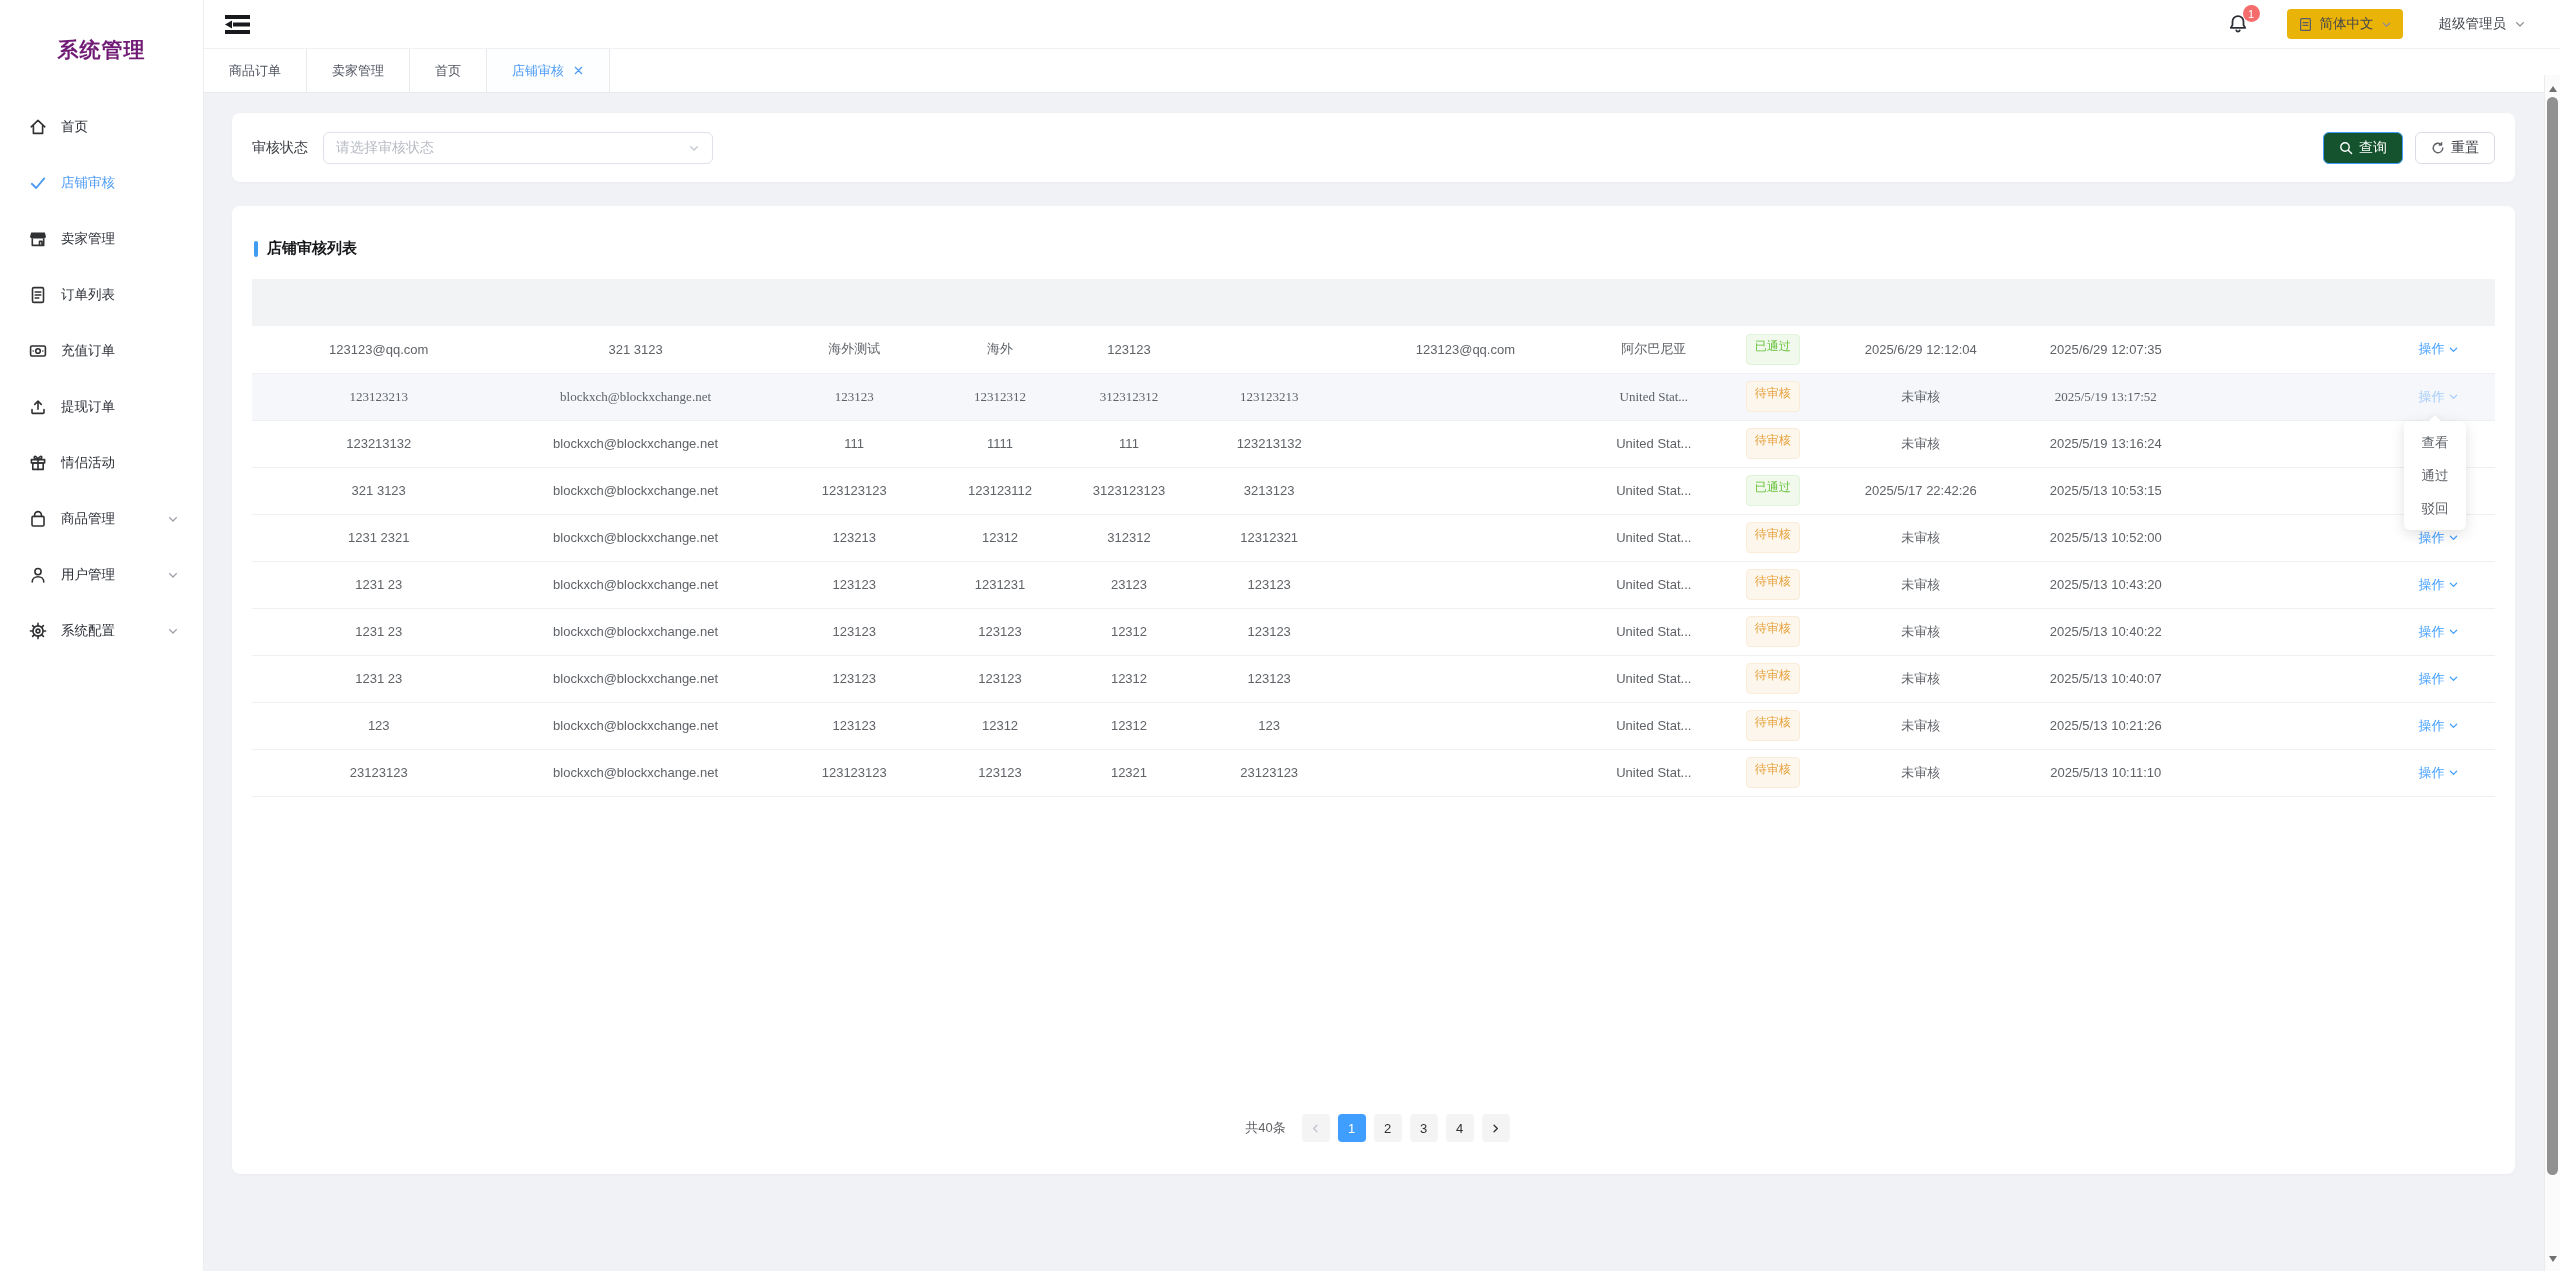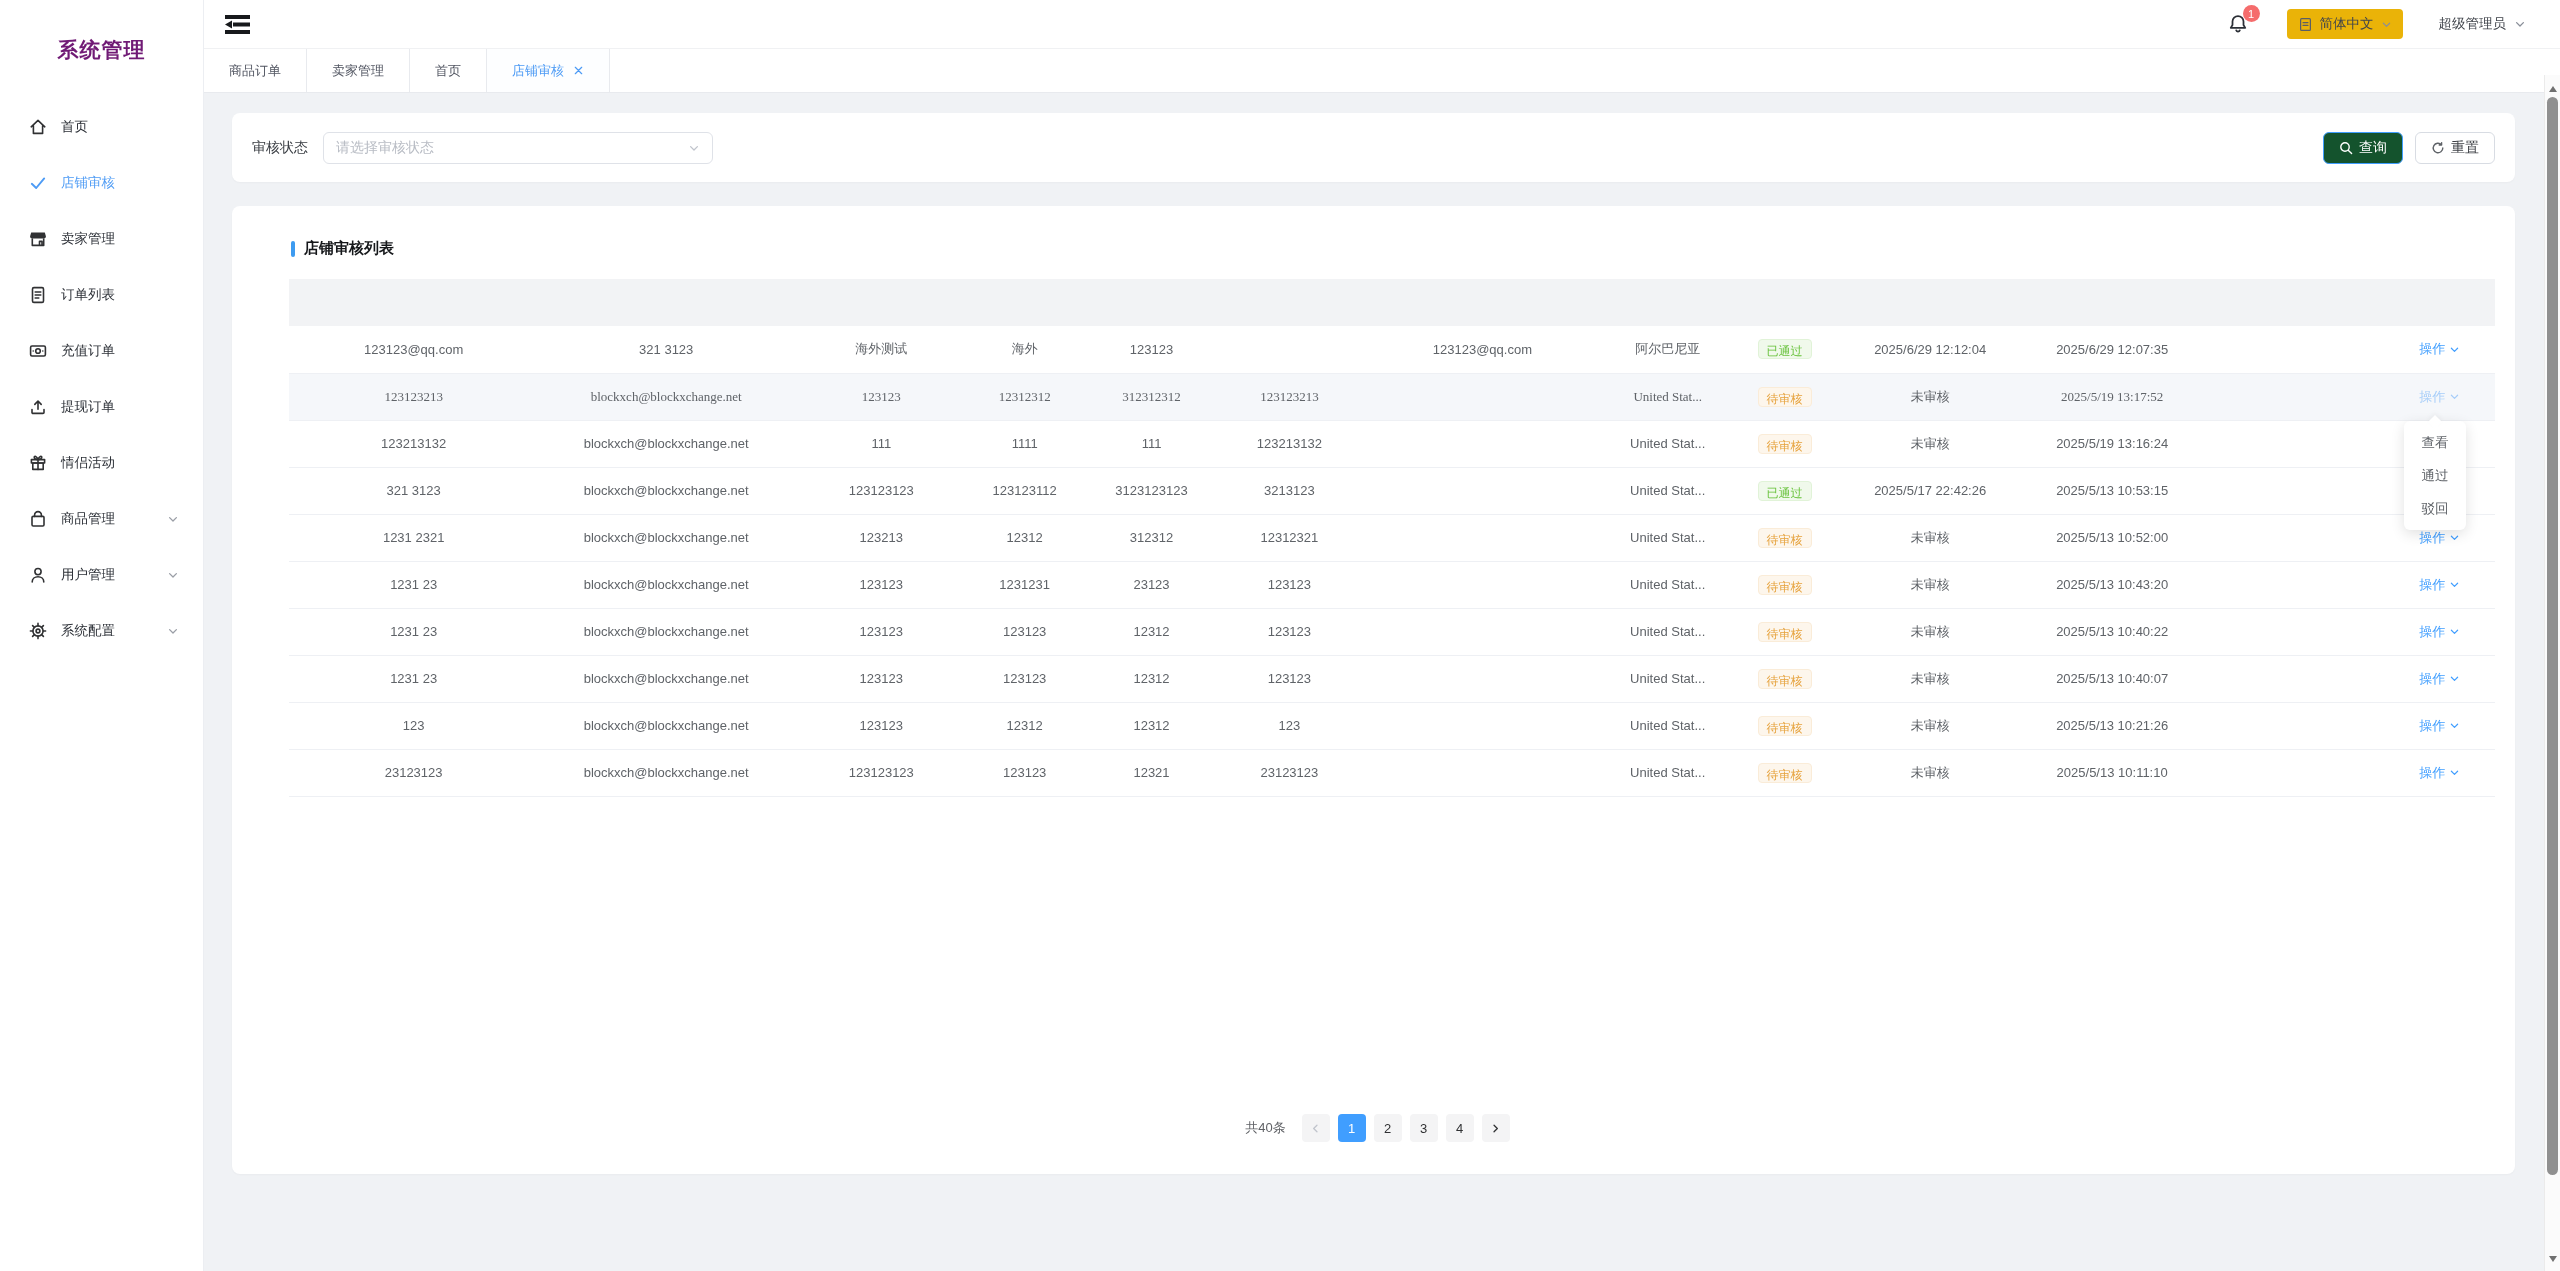--- a/index.html
+++ b/index.html
@@ -76,38 +76,38 @@
     display:flex; align-items:center; justify-content:space-between;
     padding:0 12px; background:#fff; cursor:pointer;
   }
   .select-placeholder { font-size:14px; color:#b8bcc4; }
   .btn { height:32px; border-radius:6px; font-size:14px; display:flex; align-items:center; gap:6px; cursor:pointer; padding:0 15px; }
   .btn-primary { background:#14532d; border:1px solid #409eff; color:#fff; margin-left:auto; margin-right:12px; }
   .btn-plain { background:#fff; border:1px solid #d8dce3; color:#3c3f44; }
 
   .table-card {
     position:relative; margin-top:24px; background:#fff; border-radius:8px;
-    height:968px; box-shadow:0 1px 2px rgba(0,0,0,.03);padding-left:37px;
+    height:968px; box-shadow:0 1px 2px rgba(0,0,0,.03);
   }
   .card-title { display:flex; align-items:center; padding:33px 0 21px 22px; }
   .title-bar { width:4px; height:16px; background:#3d9bf0; border-radius:2px; margin-right:9px; }
   .card-title span { font-size:15px; font-weight:bold; color:#15171a; }
 
   table.audit { width:calc(100% - 40px); margin:0 20px; border-collapse:collapse; table-layout:fixed; }
   .audit th {
     background:#f2f3f5; height:47px; font-size:13.5px; font-weight:bold;
     color:#1f2329; text-align:center; white-space:nowrap; overflow:hidden;
   }
   .audit td {
     height:47px; font-size:13px; color:#5f6368; text-align:center;
     border-bottom:1px solid #eef0f4; white-space:nowrap; overflow:hidden; text-overflow:ellipsis;
   }
   .audit tr.hover td { background:#f5f7fa;font-family:Liberation Serif, serif; }
   .badge {
-    display:inline-block; font-size:12px; height:20px; line-height:22px;
+    display:inline-block; font-size:12px; height:31px; line-height:22px;
     padding:0 8px; border-radius:4px; border:1px solid transparent;
   }
   .badge.success { color:#67c23a; background:#f0f9eb; border-color:#e1f3d8; }
   .badge.warning { color:#e6a23c; background:#fdf6ec; border-color:#faecd8; }
   .action-link { color:#409eff; cursor:pointer; display:inline-flex; align-items:center; gap:4px; font-size:13px; }
   .action-link.open { color:#a6cdf9; }
 
   .pagination {
     position:absolute; left:8px; right:0; bottom:32px; display:flex;
     align-items:center; justify-content:center; gap:8px;

